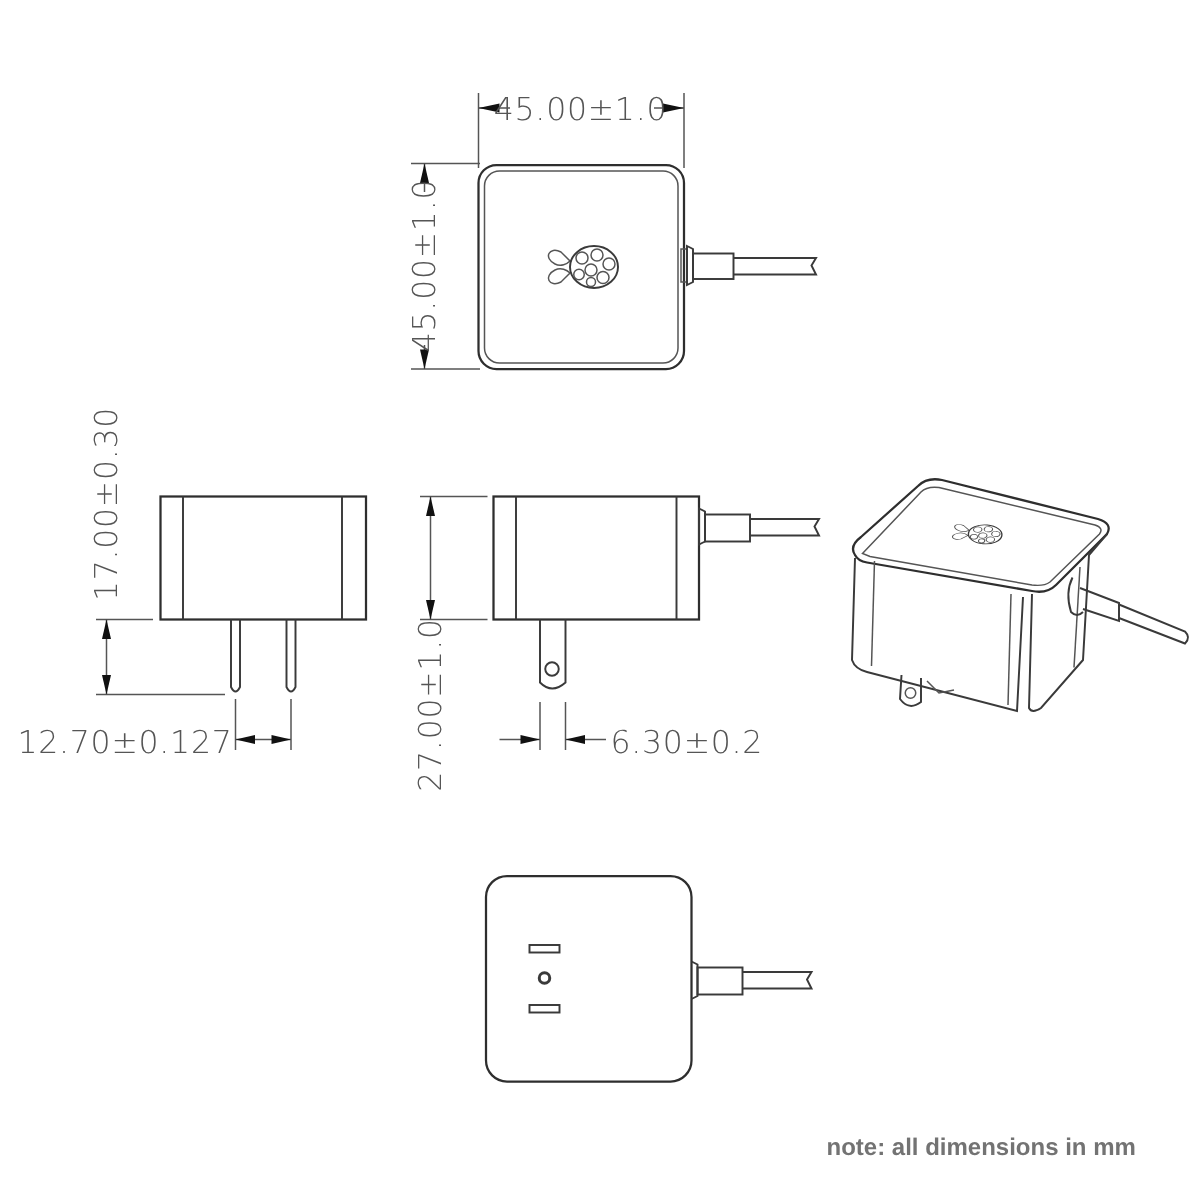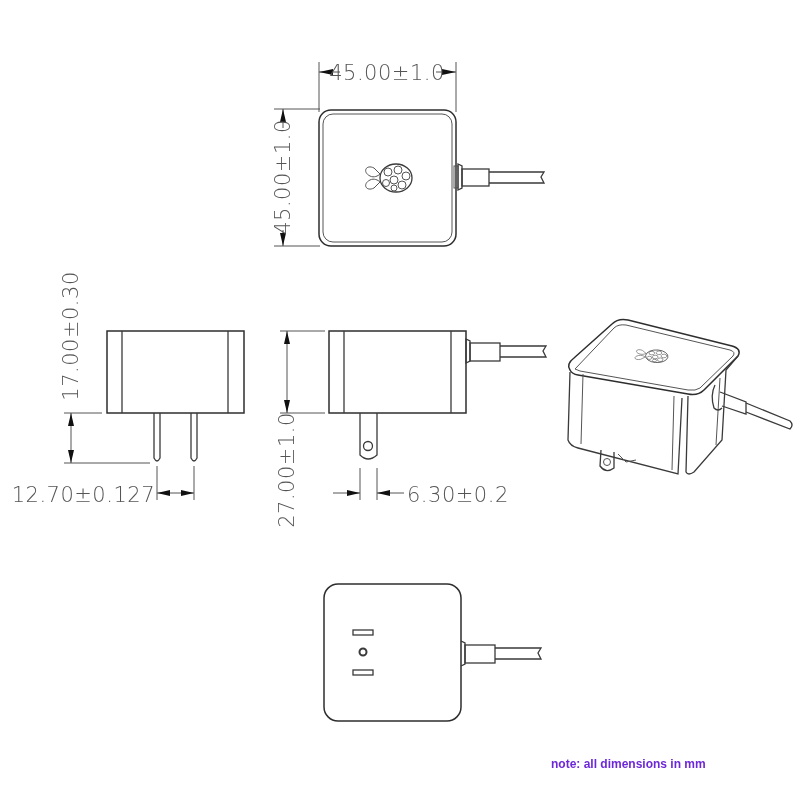--- a/index.html
+++ b/index.html
@@ -6,21 +6,21 @@
   body { width: 800px; height: 800px; position: relative; overflow: hidden; }
   #canvas { position: absolute; left: 0; top: 0; width: 800px; height: 800px; }
   .ln { stroke: #3a3a3a; stroke-width: 1.3; fill: none; }
   .ln-thin { stroke: #555; stroke-width: 1; fill: none; }
   .ln-body { stroke: #2e2e2e; stroke-width: 1.5; fill: #ffffff; }
   .dimtxt { font-family: "DejaVu Sans", sans-serif; font-size: 21px; fill: #555555; font-weight: 300; letter-spacing: 0.5px; }
   .arrow { fill: #111; }
   .note {
     position: absolute; left: 551px; top: 757px;
     font-family: "Liberation Sans", sans-serif; font-weight: bold;
-    font-size: 12px; color: #6d28d9; white-space: nowrap;
+    font-size: 16px; color: #737373; white-space: nowrap;
   }
 </style>
 </head>
 <body>
 
 <svg id="canvas" viewBox="0 0 800 800" xmlns="http://www.w3.org/2000/svg">
   <defs>
     <g id="rpi-logo">
 
       <path d="M-18,-10 C-26,-14 -30,-6 -22,-2 C-18,0 -14,-2 -12,-4 Z" class="ln-thin"></path>

